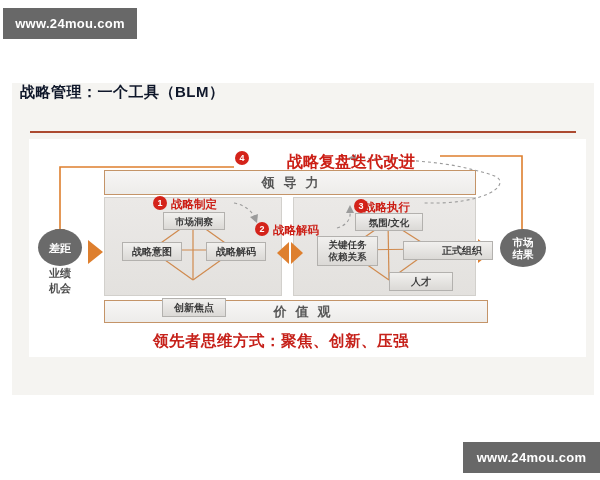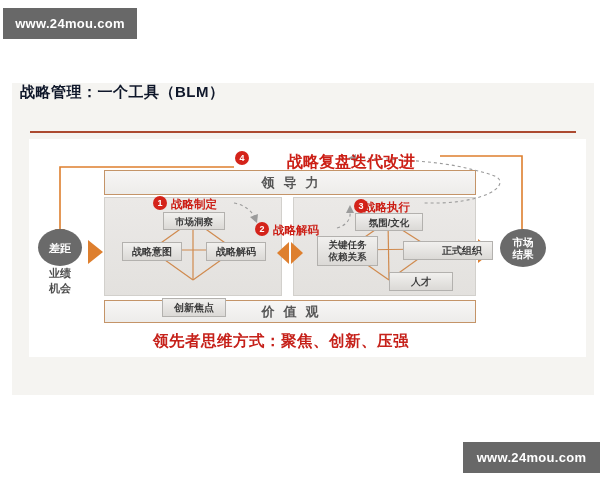--- a/index.html
+++ b/index.html
@@ -19,21 +19,21 @@
   .wm-top{left:3px;top:8px;width:134px;height:31px;}
   .wm-bottom{left:463px;top:442px;width:137px;height:31px;}
   
   .page-title{left:20px;top:83px;font-size:15px;font-weight:bold;color:#0f172a;z-index:5;letter-spacing:0.5px;}
   .red-rule{left:30px;top:131px;width:546px;height:2px;background:#ac4a30;z-index:5;}
   
   .hbar{background:linear-gradient(#f7f6f5,#edecea);border:1px solid #c49468;
         display:flex;align-items:center;justify-content:center;
         color:#565656;font-size:13px;font-weight:bold;letter-spacing:9px;text-indent:9px;z-index:2;}
   .bar-lead{left:104px;top:170px;width:370px;height:23px;}
-  .bar-vals{left:104px;top:300px;width:370px;height:21px;}
+  .bar-vals{left:104px;top:300px;width:370px;height:21px;padding-left:12px;}
   
   .panel{background:linear-gradient(#ebe9e7,#e3e1de);border:1px solid #d2d0cc;z-index:2;}
   .panel-left{left:104px;top:197px;width:176px;height:97px;}
   .panel-right{left:293px;top:197px;width:181px;height:97px;}
   
   .lines{left:0;top:0;width:600px;height:480px;z-index:3;}
   
   .box{background:linear-gradient(#f1f0ee,#dbd9d6);border:1px solid #b3b1ae;
        display:flex;align-items:center;justify-content:center;text-align:center;
        color:#3b3b3b;font-size:10px;font-weight:bold;z-index:4;line-height:11px;}

